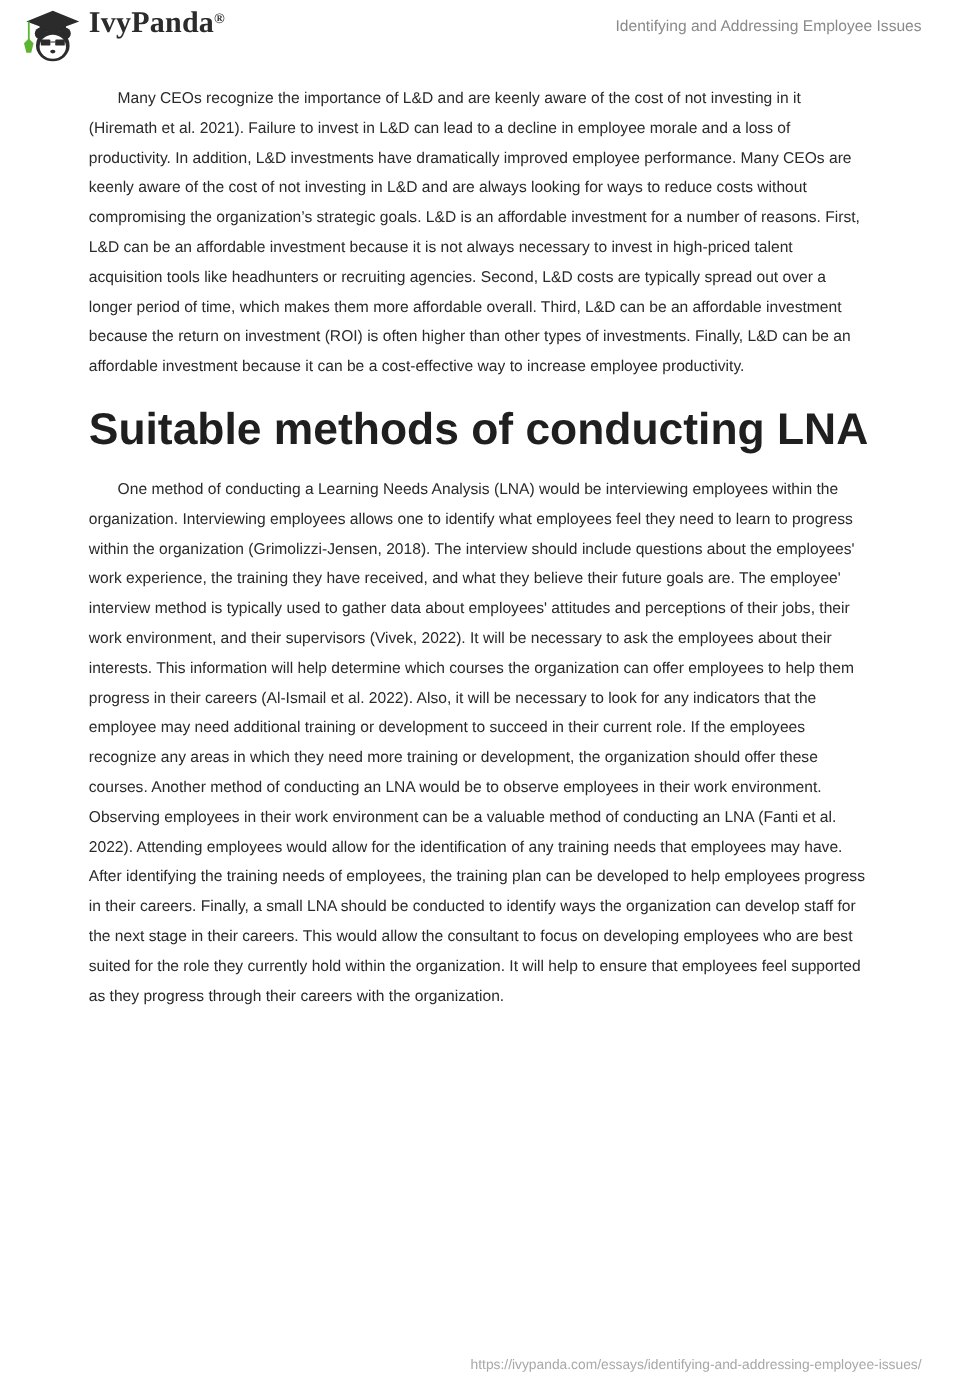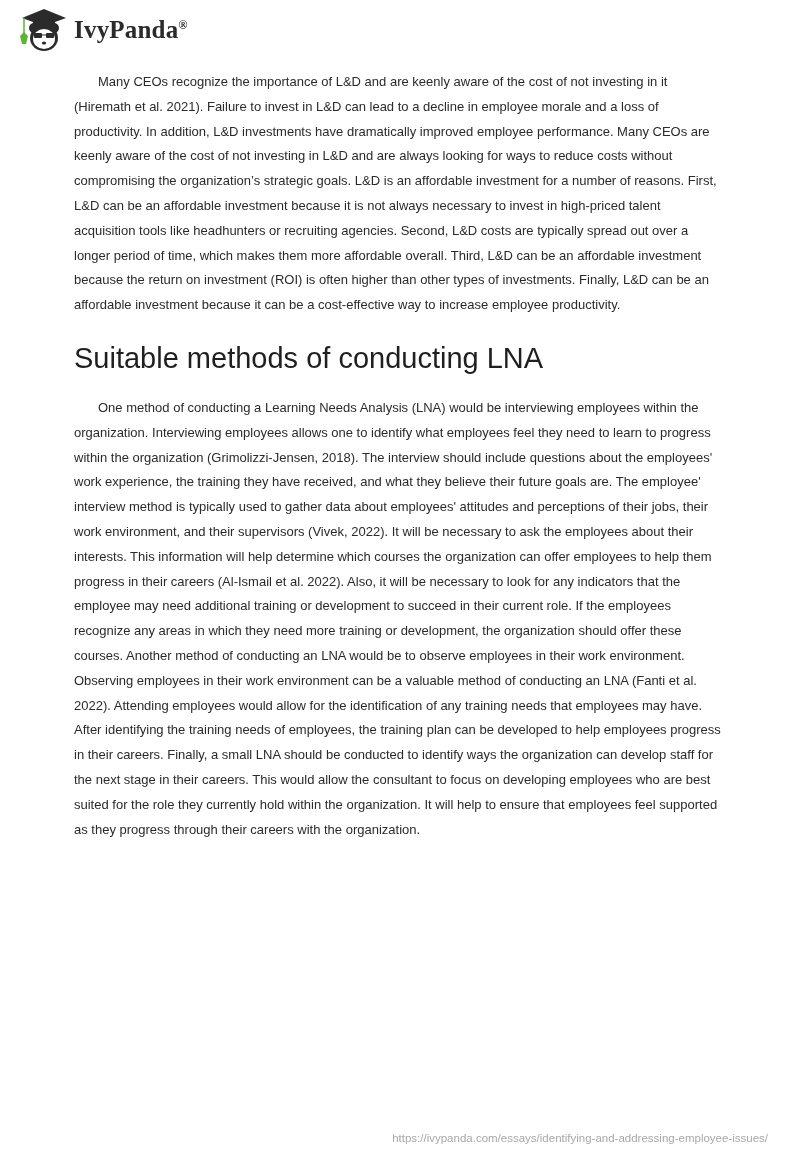--- a/index.html
+++ b/index.html
@@ -1,27 +1,27 @@
 <!DOCTYPE html>
 <html><head>
 <meta charset="utf-8">
 <style>
   html, body { margin: 0; padding: 0; background: #ffffff; }
   body { width: 800px; height: 1160px; position: relative; overflow: hidden;
          font-family: "Liberation Sans", sans-serif; color: #2a2a2a; }
   .header { position: absolute; left: 0; top: 0; width: 800px; height: 56px; }
-  .logo { position: absolute; left: 14px; top: 6px; display: flex; align-items: center; }
+  .logo { position: absolute; left: 14px; top: 6px; display: flex; align-items: flex-start; }
   .logo svg { width: 56px; height: 48px; }
   .logo-text { font-family: "Liberation Serif", serif; font-weight: bold; font-size: 25px;
                color: #2b2b2b; margin-left: 4px; letter-spacing: 0.2px; }
   .logo-text sup { font-size: 12px; vertical-align: top; position: relative; top: 2px; }
   .doc-title { position: absolute; right: 32px; top: 14px; font-size: 13px; color: #8a8a8a; }
   .content { position: absolute; left: 74px; top: 70px; width: 650px; }
   .content p { margin: 0; font-size: 13px; line-height: 24.8px; text-indent: 24px; color: #2a2a2a; }
-  .content h2 { margin: 22px 0 20px 0; font-size: 29px; font-weight: normal; color: #1f1f1f; line-height: 36px; }
+  .content h2 { margin: 22px 0 20px 0; font-size: 37px; font-weight: bold; color: #1f1f1f; line-height: 36px; }
   .footer-url { position: absolute; right: 32px; top: 1132px; font-size: 11.5px; color: #a8a8a8; text-align: right; }
 </style>
 </head>
 <body>
 
 <div class="header">
   <div class="logo">
     <svg viewBox="0 0 56 48">
 
       <polygon points="8,12 30,3 52,12 30,20" fill="#2b2b2b"></polygon>
@@ -34,20 +34,21 @@
       <circle cx="40" cy="22" r="5" fill="#2b2b2b"></circle>
       <ellipse cx="30" cy="32" rx="14" ry="13" fill="#2b2b2b"></ellipse>
       <ellipse cx="30" cy="33" rx="11" ry="10" fill="#ffffff"></ellipse>
       <rect x="20" y="27" width="8" height="5" rx="1" fill="#2b2b2b"></rect>
       <rect x="32" y="27" width="8" height="5" rx="1" fill="#2b2b2b"></rect>
       <line x1="28" y1="29" x2="32" y2="29" stroke="#2b2b2b" stroke-width="1"></line>
       <ellipse cx="30" cy="37" rx="2.2" ry="1.5" fill="#2b2b2b"></ellipse>
     </svg>
     <span class="logo-text"><span>IvyPanda</span><sup>®</sup></span>
   </div>
+  <div class="doc-title">Identifying and Addressing Employee Issues</div>
 </div>
 
 <div class="content">
   <p>Many CEOs recognize the importance of L&amp;D and are keenly aware of the cost of not investing in it (Hiremath et al. 2021). Failure to invest in L&amp;D can lead to a decline in employee morale and a loss of productivity. In addition, L&amp;D investments have dramatically improved employee performance. Many CEOs are keenly aware of the cost of not investing in L&amp;D and are always looking for ways to reduce costs without compromising the organization’s strategic goals. L&amp;D is an affordable investment for a number of reasons. First, L&amp;D can be an affordable investment because it is not always necessary to invest in high-priced talent acquisition tools like headhunters or recruiting agencies. Second, L&amp;D costs are typically spread out over a longer period of time, which makes them more affordable overall. Third, L&amp;D can be an affordable investment because the return on investment (ROI) is often higher than other types of investments. Finally, L&amp;D can be an affordable investment because it can be a cost-effective way to increase employee productivity.</p>
   <h2>Suitable methods of conducting LNA</h2>
   <p>One method of conducting a Learning Needs Analysis (LNA) would be interviewing employees within the organization. Interviewing employees allows one to identify what employees feel they need to learn to progress within the organization (Grimolizzi-Jensen, 2018). The interview should include questions about the employees' work experience, the training they have received, and what they believe their future goals are. The employee' interview method is typically used to gather data about employees' attitudes and perceptions of their jobs, their work environment, and their supervisors (Vivek, 2022). It will be necessary to ask the employees about their interests. This information will help determine which courses the organization can offer employees to help them progress in their careers (Al-Ismail et al. 2022). Also, it will be necessary to look for any indicators that the employee may need additional training or development to succeed in their current role. If the employees recognize any areas in which they need more training or development, the organization should offer these courses. Another method of conducting an LNA would be to observe employees in their work environment. Observing employees in their work environment can be a valuable method of conducting an LNA (Fanti et al. 2022). Attending employees would allow for the identification of any training needs that employees may have. After identifying the training needs of employees, the training plan can be developed to help employees progress in their careers. Finally, a small LNA should be conducted to identify ways the organization can develop staff for the next stage in their careers. This would allow the consultant to focus on developing employees who are best suited for the role they currently hold within the organization. It will help to ensure that employees feel supported as they progress through their careers with the organization.</p>
 </div>
 
 <div class="footer-url">https://ivypanda.com/essays/identifying-and-addressing-employee-issues/</div>
 

